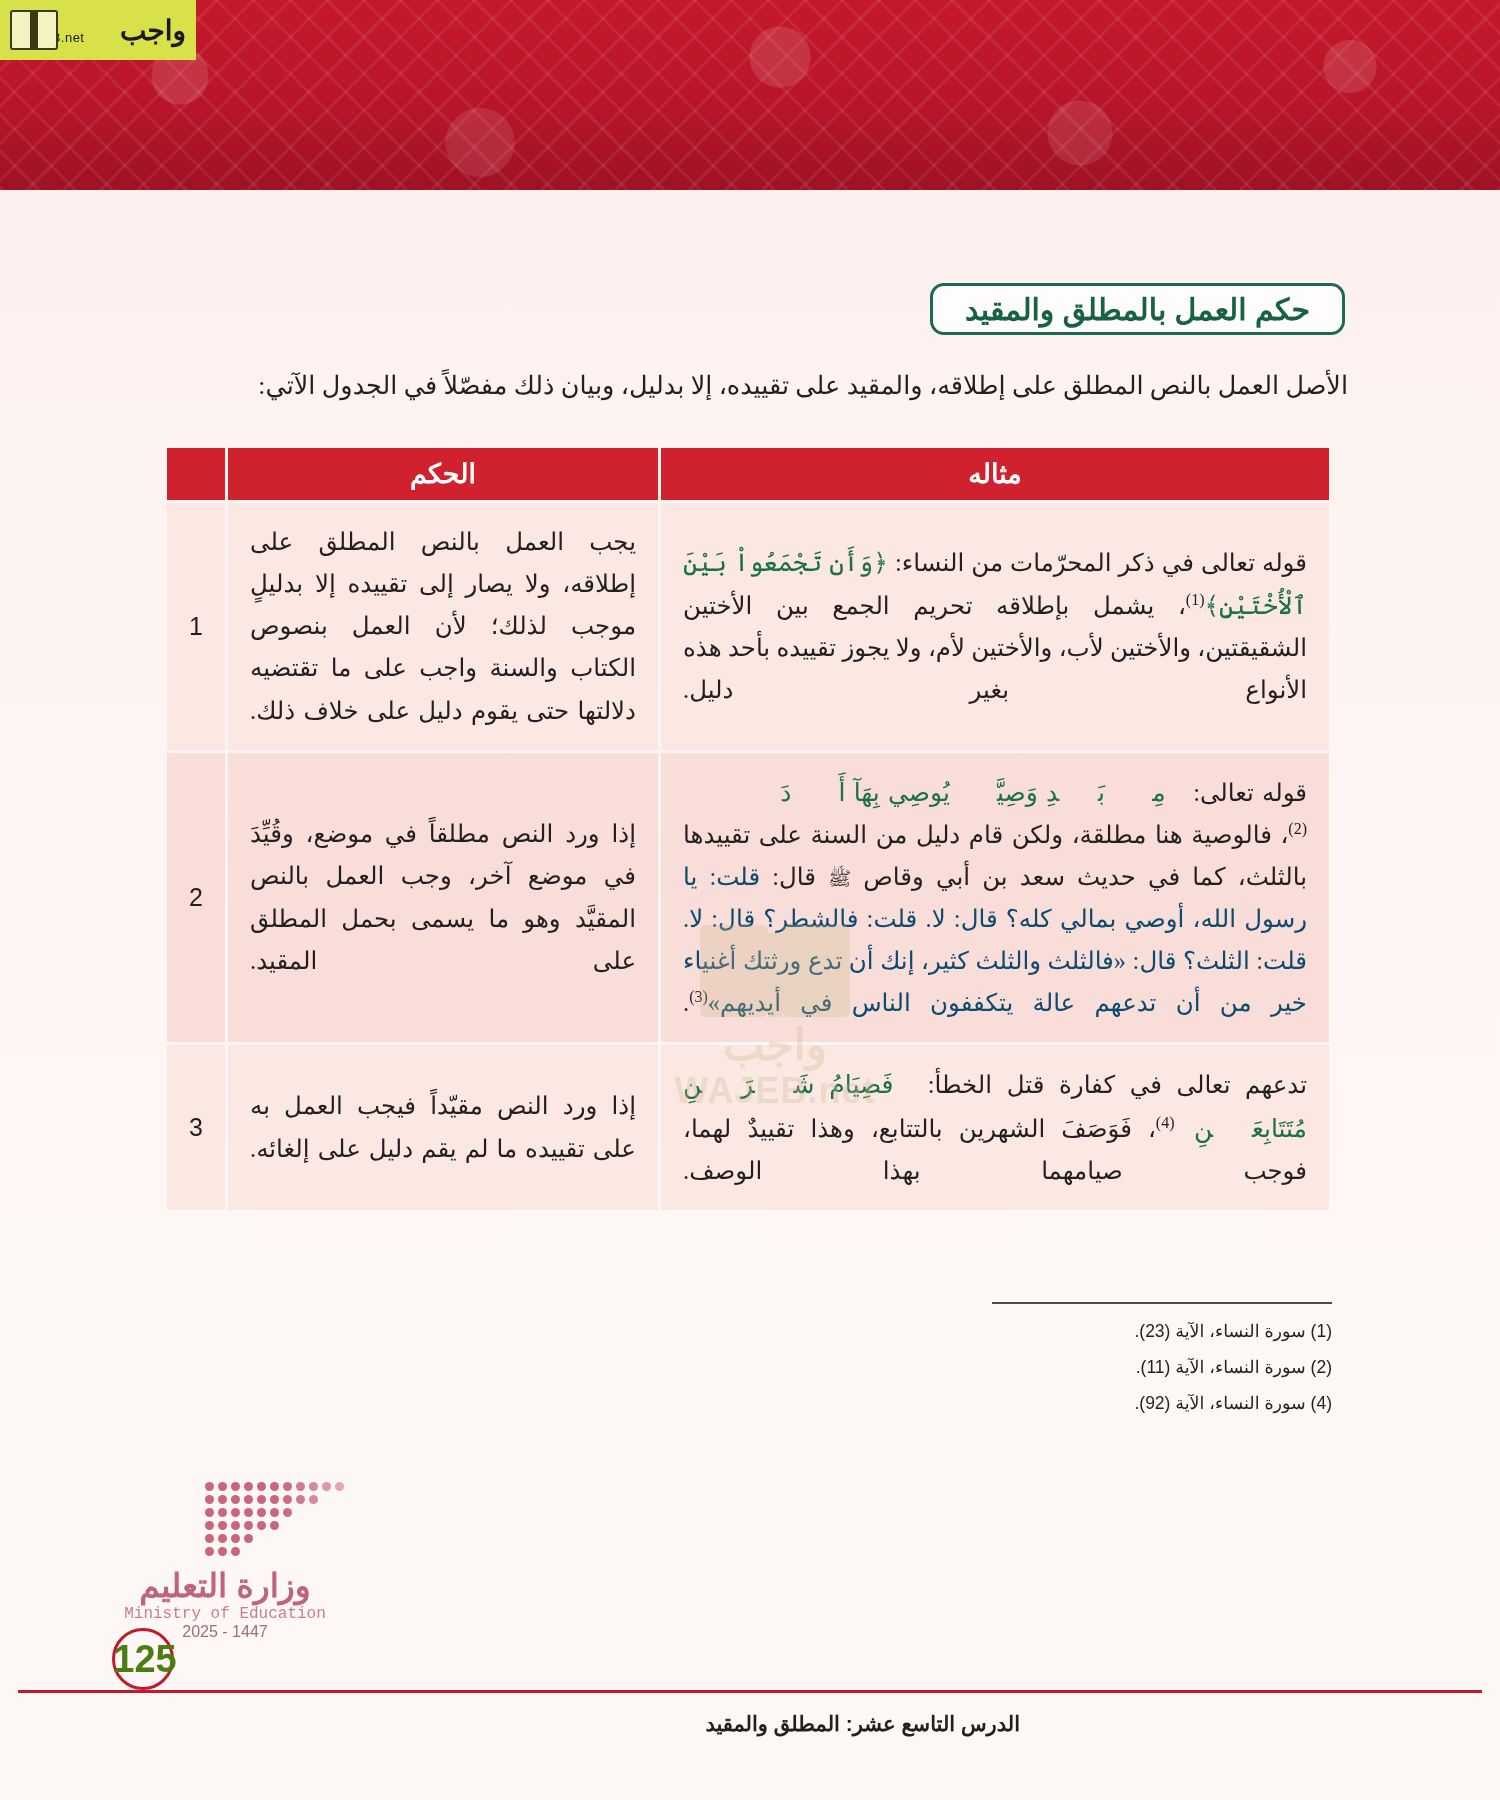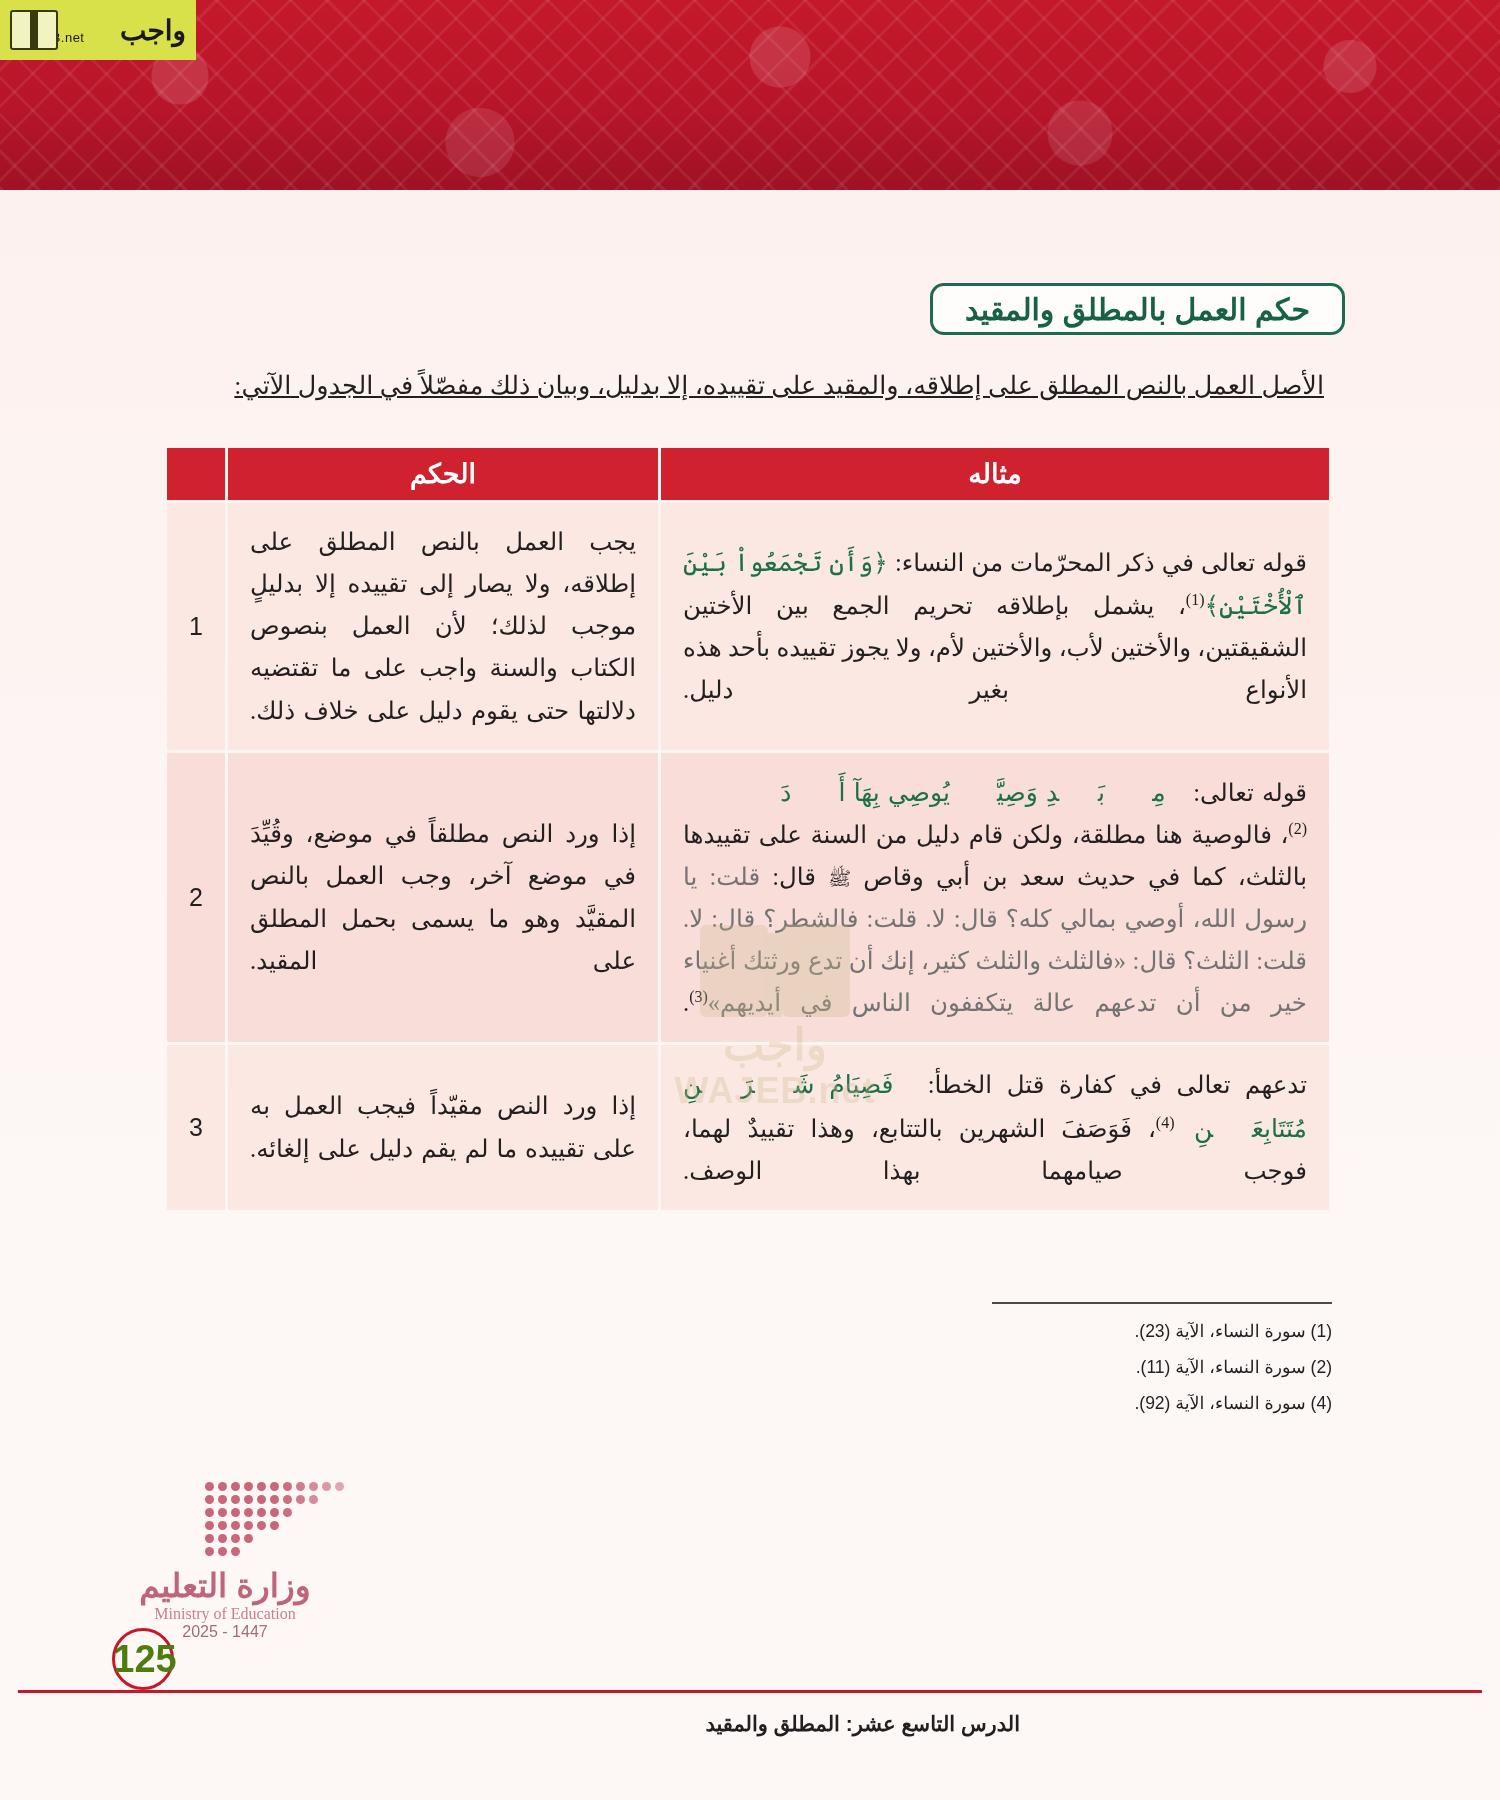--- a/index.html
+++ b/index.html
@@ -79,24 +79,24 @@
     padding: 0 32px;
   }
   .section-title span {
     font-family: "Liberation Sans", sans-serif;
     font-weight: bold; font-size: 30px; color: #176144;
     letter-spacing: -.4px;
   }
 
   
   .intro {
-    position: absolute; top: 175px; right: 176px;
+    position: absolute; top: 175px; right: 152px;
     width: 1170px;
     text-align: justify;
-    font-size: 25.5px; color: #231f20; line-height: 1.65; text-decoration: underline;
+    font-size: 25.5px; color: #231f20; line-height: 1.65;
   }
 
   
   .tbl {
     position: absolute; top: 255px; right: 168px;
     width: 1165px;
     border-collapse: separate;
     border-spacing: 3px;
     table-layout: fixed;
   }
@@ -129,21 +129,21 @@
     padding: 0;
   }
   .r-light td { background: #fbe8e2; }
   .r-dark  td { background: #f8ddd8; }
 
   .quran {
     color: #1c7049;
     font-family: "Liberation Serif", serif;
     font-size: 25px;
   }
-  .hadith { color: #737373; }
+  .hadith { color: #0c4a6e; }
   .sup { font-size: 16px; vertical-align: super; }
   .saw { font-size: 19px; color: #231f20; }
 
   
   .watermark {
     position: absolute; top: 735px; right: 565px;
     width: 320px; height: 190px;
     opacity: .30;
     pointer-events: none;
     z-index: 5;
@@ -213,21 +213,21 @@
   .dots i {
     position: absolute; width: 9px; height: 9px; border-radius: 50%;
     background: #c9667a; display: block;
   }
   .ministry-ar {
     font-family: "Liberation Sans", sans-serif;
     font-weight: bold; font-size: 33px; color: #b8566c;
     direction: rtl; margin-top: 6px; opacity: .9;
   }
   .ministry-en {
-    font-family: Liberation Serif, serif;
+    font-family: Liberation Mono, monospace;
     font-size: 16px; color: #b8566c; direction: ltr; opacity: .75;
   }
   .ministry-yr {
     font-family: "Liberation Sans", sans-serif;
     font-size: 16px; color: #8a4a58; direction: ltr; opacity: .8;
   }
 </style>
 </head>
 <body>
 

